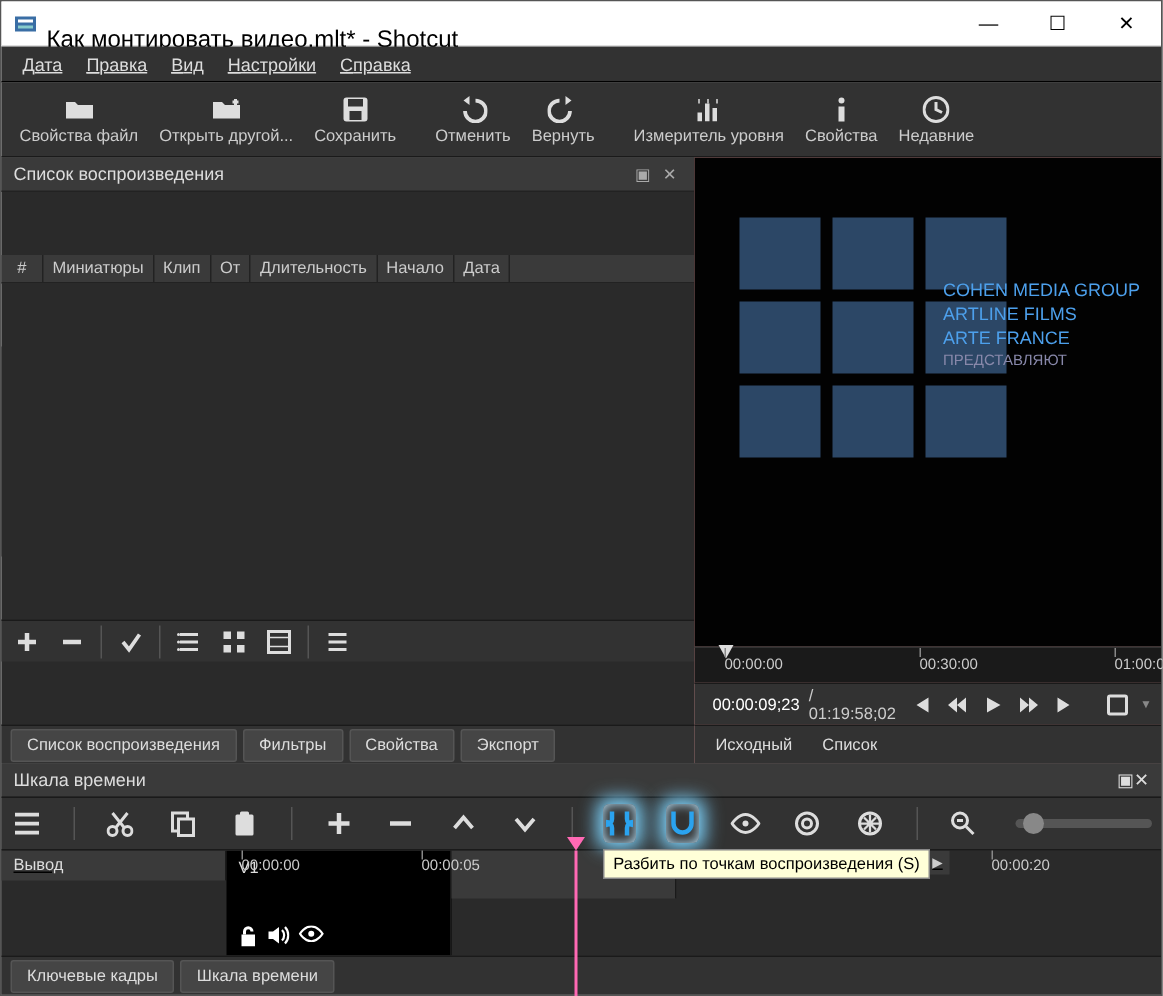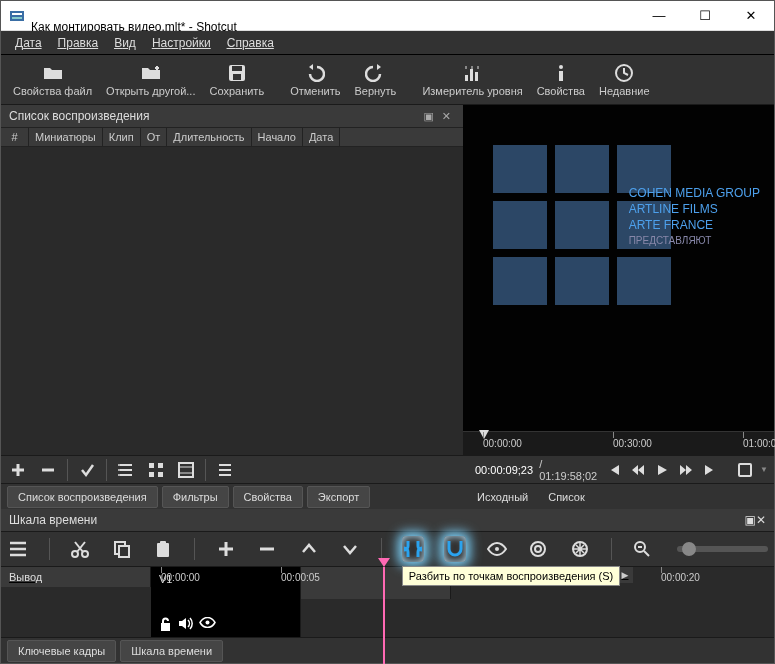--- a/index.html
+++ b/index.html
@@ -2,37 +2,37 @@
 <html><head>
 <meta charset="utf-8">
 <style>
 * { margin: 0; padding: 0; box-sizing: border-box; font-family: "Segoe UI", Arial, sans-serif; }
 body { width: 775px; height: 664px; overflow: hidden; background: #fff; }
 .window { border: 1px solid #555; display: flex; flex-direction: column; height: 100%; }
 
 
 .titlebar { height: 30px; background: #fff; display: flex; align-items: center; padding-left: 8px; border-bottom: 1px solid #ddd; }
 .title-icon { width: 16px; height: 16px; margin-right: 6px; }
-.title-text { font-size: 12px; flex: 1; color: #000; margin-top: 22px; }
+.title-text { font-size: 16px; flex: 1; color: #000; margin-top: 22px; }
 .win-buttons { display: flex; }
 .win-btn { width: 46px; height: 30px; display: flex; align-items: center; justify-content: center; font-size: 13px; }
 
 
 .menubar { height: 24px; background: #323232; display: flex; align-items: center; padding: 0 8px; gap: 4px; border-bottom: 1px solid #000; }
 .menu-item { color: #ddd; font-size: 12px; text-decoration: underline; padding: 2px 6px; }
 .menu-item:first-letter { text-decoration: underline; }
 
 
 .toolbar { height: 50px; background: #323232; display: flex; align-items: center; padding: 4px 6px; gap: 2px; border-bottom: 1px solid #1a1a1a; }
 .tool-btn { display: flex; flex-direction: column; align-items: center; color: #ccc; font-size: 11px; padding: 2px 6px; min-width: 54px; gap: 2px; }
 .tool-btn .ico { height: 20px; display: flex; align-items: center; justify-content: center; }
 
 
 .content { flex: 1; display: flex; background: #2a2a2a; }
-.left-pane { width: 462px; display: flex; flex-direction: column; }
+.left-pane { width: 462px; display: flex; flex-direction: column; gap: 42px; }
 .panel-title { background: #3a3a3a; color: #ddd; font-size: 12px; padding: 4px 8px; display: flex; align-items: center; border-bottom: 1px solid #222; }
 .panel-title .spacer { flex: 1; }
 .panel-title .pbtn { color: #aaa; font-size: 11px; padding: 0 4px; }
 .playlist-body { flex: 1; background: #2a2a2a; }
 .playlist-header { display: flex; background: #3a3a3a; color: #ccc; font-size: 11px; border-bottom: 1px solid #222; }
 .plh-cell { padding: 3px 6px; border-right: 1px solid #222; white-space: nowrap; }
 .playlist-toolbar { height: 28px; background: #323232; display: flex; align-items: center; padding: 0 6px; gap: 8px; border-top: 1px solid #1a1a1a; }
 .pl-btn { width: 22px; height: 22px; display: flex; align-items: center; justify-content: center; color: #ccc; border: 1px solid transparent; }
 
 .tabs-row { height: 26px; background: #323232; display: flex; align-items: center; padding: 0 6px; gap: 4px; border-top: 1px solid #1a1a1a; }

